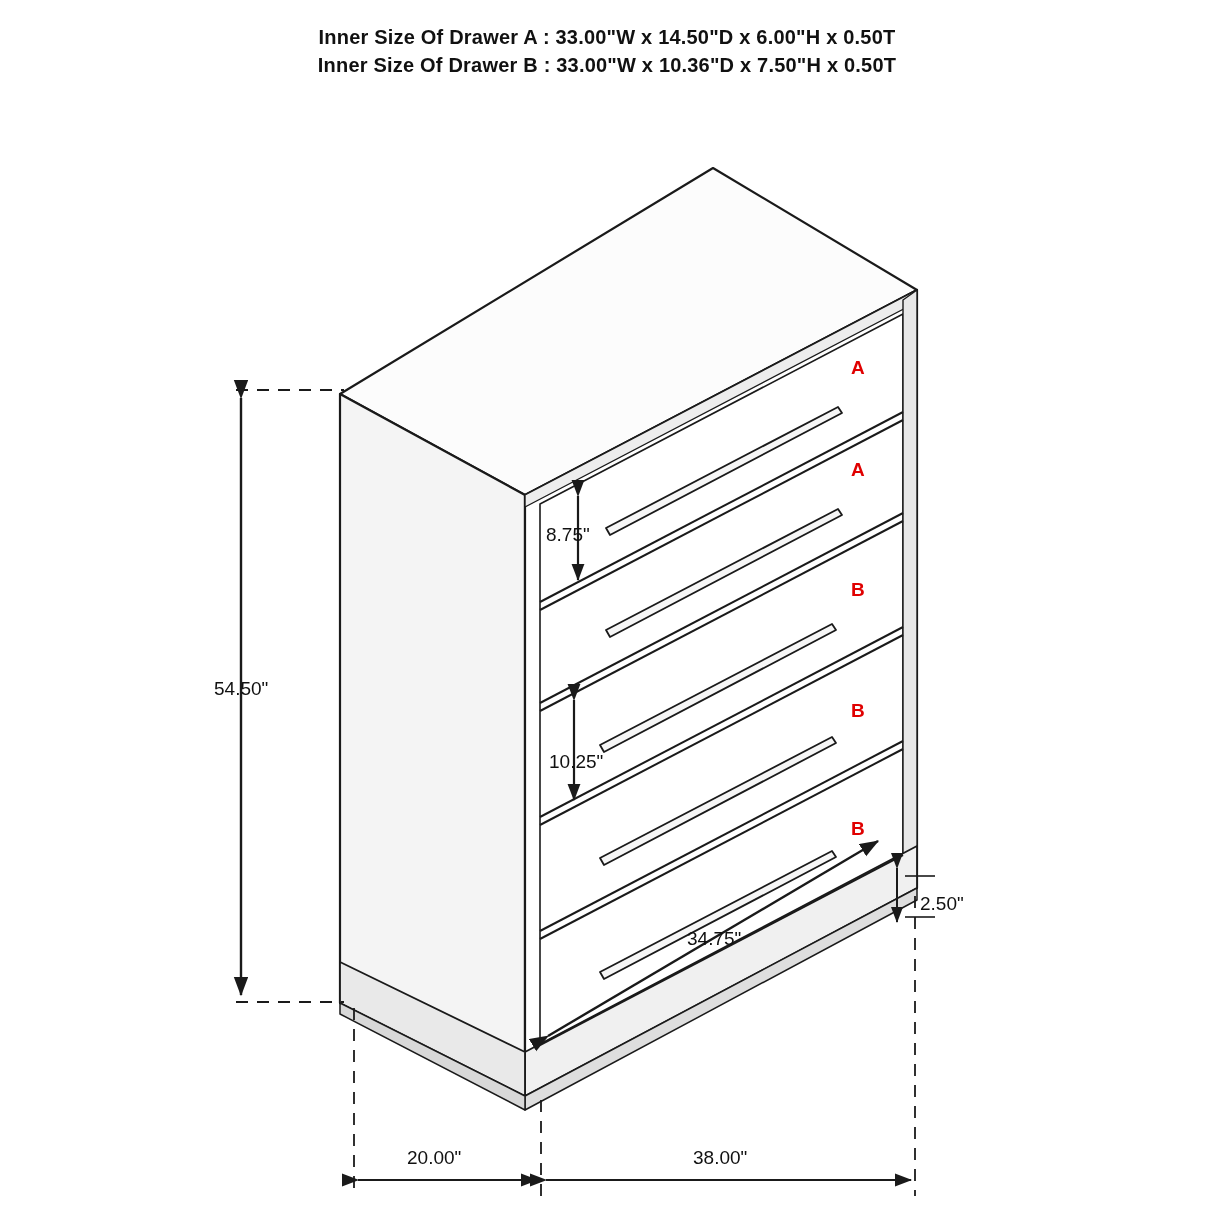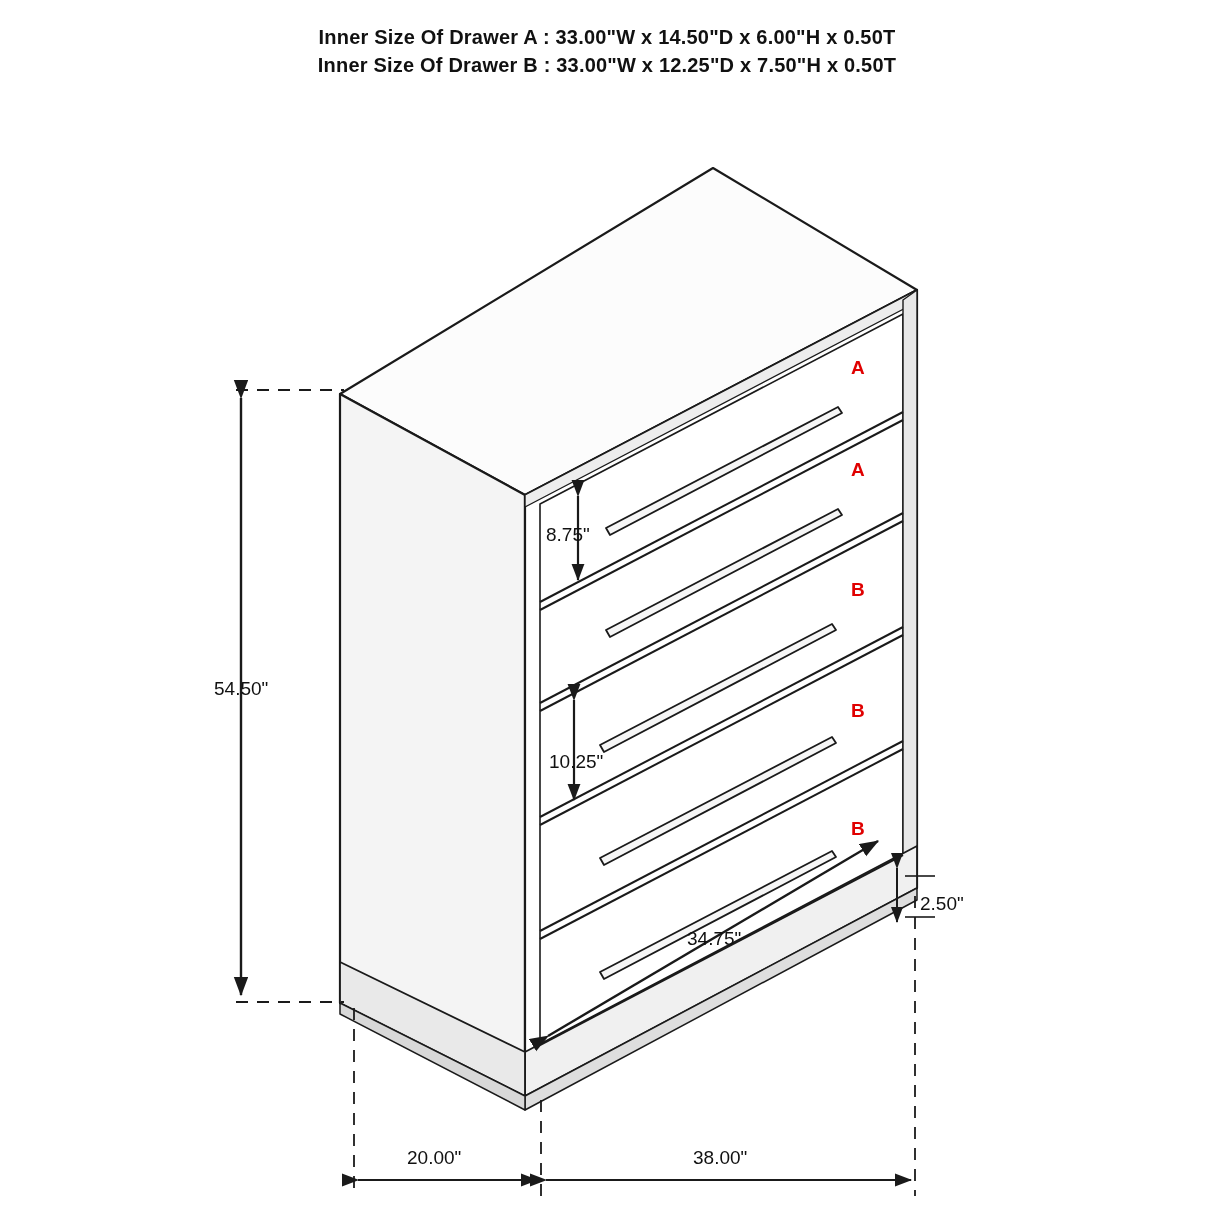--- a/index.html
+++ b/index.html
@@ -46,21 +46,21 @@
     color: #e00000;
     white-space: nowrap;
   }
 </style>
 </head>
 <body>
 
 <div id="stage">
 
   <div class="hdr hdr1">Inner Size Of Drawer  A : 33.00"W x 14.50"D x 6.00"H x 0.50T</div>
-  <div class="hdr hdr2">Inner Size Of Drawer  B : 33.00"W x 12.25"D x 7.50"H x 0.50T</div>
+  <div class="hdr hdr2">Inner Size Of Drawer  B : 33.00"W x 10.36"D x 7.50"H x 0.50T</div>
 
   <svg width="1214" height="1214" viewBox="0 0 1214 1214">
     <defs>
       <marker id="ar" markerWidth="9" markerHeight="9" refX="7.5" refY="3" orient="auto">
         <path d="M0,0 L8,3 L0,6 z" fill="#1a1a1a"></path>
       </marker>
       <marker id="arS" markerWidth="7" markerHeight="7" refX="6" refY="2.4" orient="auto">
         <path d="M0,0 L6.5,2.4 L0,4.8 z" fill="#1a1a1a"></path>
       </marker>
     </defs>

